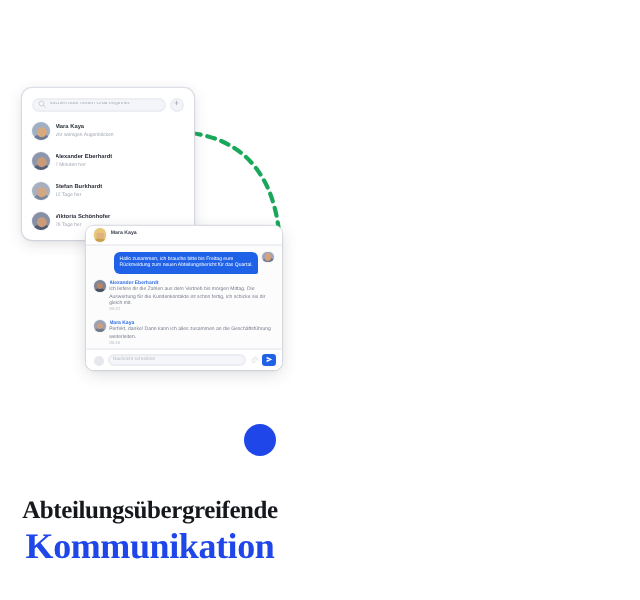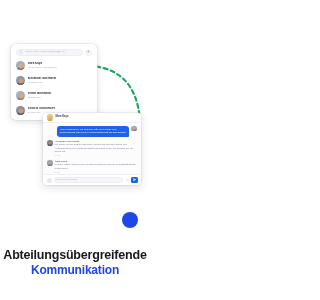--- a/index.html
+++ b/index.html
@@ -120,26 +120,26 @@
   .send-btn{
     width:6.4px;height:6.4px;border-radius:1.6px;background:#1f62e8;flex:0 0 auto;
     display:flex;align-items:center;justify-content:center;
   }
   .send-btn svg{width:3.4px;height:3.4px;}
 
   
   .blue-dot{position:absolute;left:122px;top:212px;width:16px;height:16px;border-radius:50%;background:#1f46e8;}
 
   
-  .caption{position:absolute;left:0;right:0;top:248px;text-align:center;}
+  .caption{position:absolute;left:0;right:0;top:248px;text-align:center;font-family:Liberation Serif, serif;}
   .cap-line1{
     font-size:12.5px;font-weight:bold;color:#16181d;line-height:1.22;letter-spacing:-.2px;
   }
   .cap-line2{
-    font-size:12px;font-weight:bold;color:#1f46e8;line-height:1.22;letter-spacing:-.2px;
+    font-size:18px;font-weight:bold;color:#1f46e8;line-height:1.22;letter-spacing:-.2px;
   }
 </style>
 </head>
 <body>
 
 <div id="stage">
 
   <svg class="arc" viewBox="0 0 56 62" fill="none">
     <path d="M1 4 C30 5 50 22 52 60" stroke="#19a75a" stroke-width="2.1" stroke-linecap="round" stroke-dasharray="4 3.4"></path>
   </svg>

